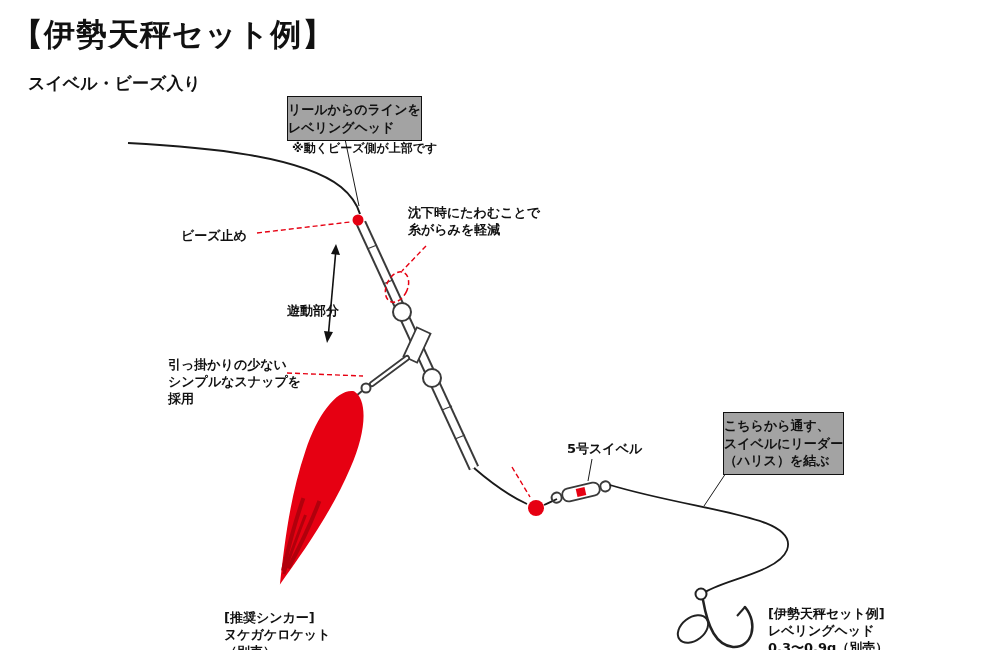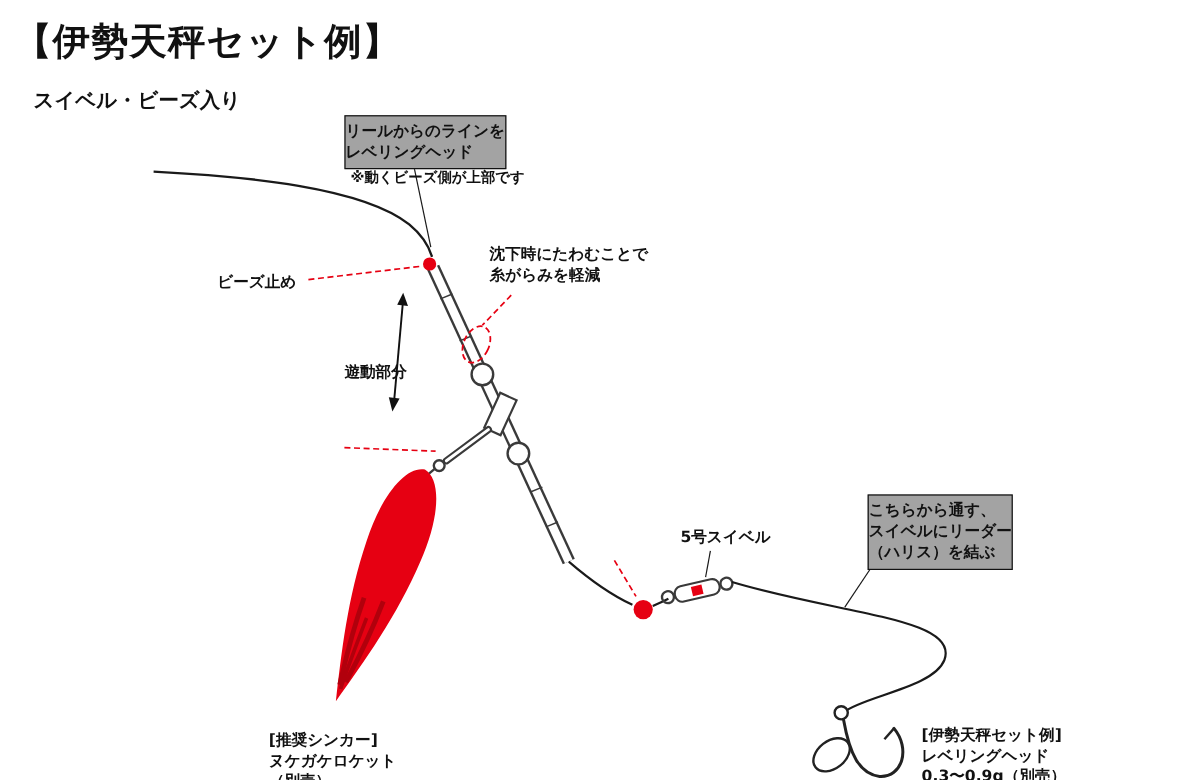--- a/index.html
+++ b/index.html
@@ -133,20 +133,25 @@
 
   <div class="lbl" style="left:181px; top:228px;">ビーズ止め</div>
 
   <div class="lbl" style="left:408px; top:205px;">
     <div>沈下時にたわむことで</div>
     <div>糸がらみを軽減</div>
   </div>
 
   <div class="lbl" style="left:287px; top:303px;">遊動部分</div>
 
+  <div class="lbl" style="left:168px; top:357px;">
+    <div>引っ掛かりの少ない</div>
+    <div>シンプルなスナップを</div>
+    <div>採用</div>
+  </div>
 
 
   <div class="lbl" style="left:567px; top:441px;">5号スイベル</div>
 
   <div class="callout-box" style="left:723px; top:412px;">
     <div>こちらから通す、</div>
     <div>スイベルにリーダー</div>
     <div>（ハリス）を結ぶ</div>
   </div>
 

